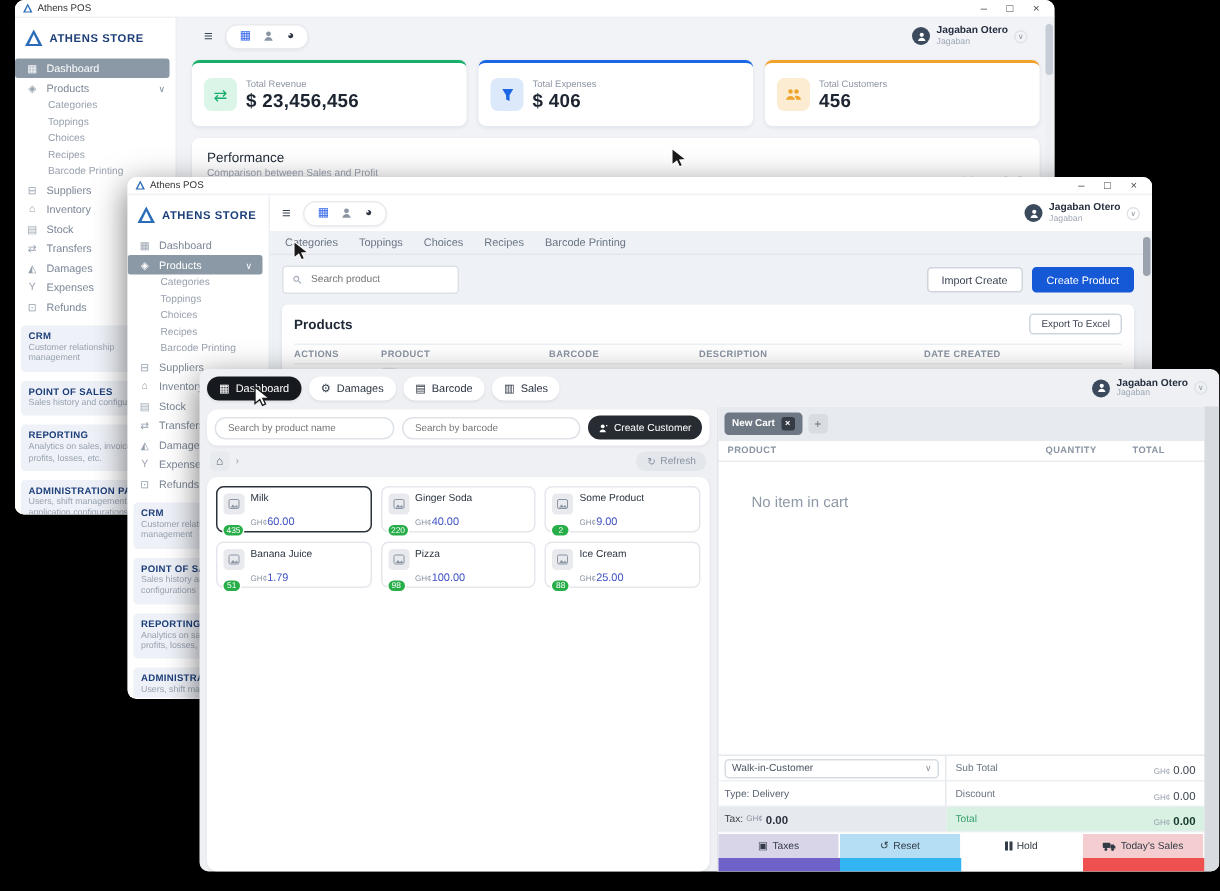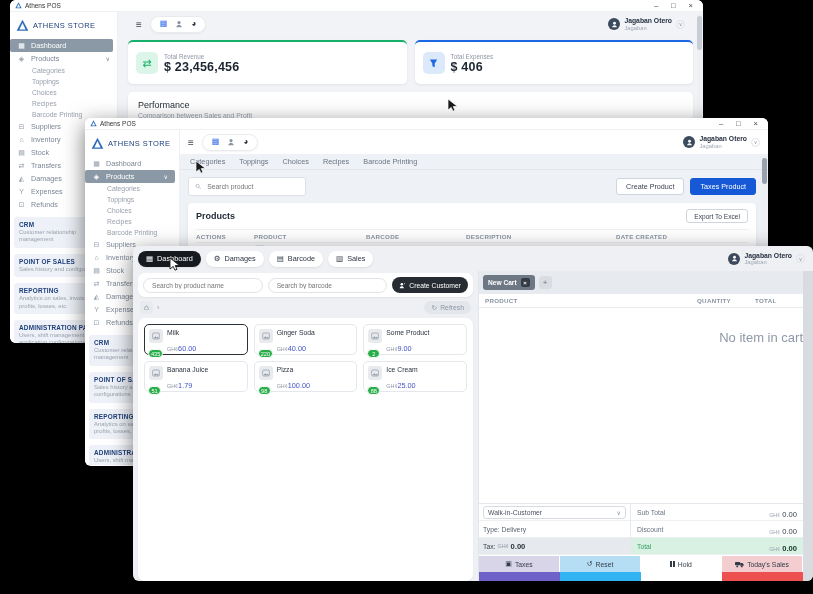--- a/index.html
+++ b/index.html
@@ -9,21 +9,21 @@
   
   .tbar{height:12px;display:flex;align-items:center;padding:0 10px 0 5px;background:#fff;border-bottom:1px solid #f0f1f3;}
   .tbar .tlogo{width:7px;height:7px;margin-right:3px;}
   .tbar .ttitle{font-size:6.5px;color:#333;}
   .tbar .tsp{flex:1;}
   .tctl{display:flex;gap:13px;font-size:7.5px;color:#444;line-height:1;}
   .tctl span{cursor:default;}
   
   .sbar{background:#fff;border-right:1px solid #eceff3;padding-top:4px;overflow:hidden;flex-shrink:0;}
   .brand{display:flex;align-items:center;gap:4px;padding:3px 6px 7px 6px;}
-  .brand .bname{font-size:7.5px;font-weight:normal;color:#1d3f7a;letter-spacing:.4px;white-space:nowrap;}
+  .brand .bname{font-size:7.5px;font-weight:bold;color:#1d3f7a;letter-spacing:.4px;white-space:nowrap;}
   .navitem{display:flex;align-items:center;gap:5px;height:13px;padding:0 7px;font-size:7.2px;color:#7b8696;white-space:nowrap;}
   .navitem .nicon{width:9px;font-size:7px;color:#97a1ae;text-align:center;flex-shrink:0;}
   .navitem.active{background:#8b99a6;color:#fff;border-radius:2px;margin-right:4px;}
   .navitem.active .nicon{color:#fff;}
   .navitem .nchev{margin-left:auto;font-size:6px;}
   .subitem{height:11px;line-height:11px;padding-left:22px;font-size:6.8px;color:#98a1ae;white-space:nowrap;}
   .secblock{margin:6px 4px 0 4px;background:#eef1f7;border-radius:3px;padding:4px 5px;}
   .secblock .stitle{font-size:6.4px;font-weight:bold;color:#1d3f7a;letter-spacing:.2px;white-space:nowrap;}
   .secblock .sdesc{font-size:5.9px;color:#9aa3b0;line-height:1.25;margin-top:1px;}
   
@@ -117,21 +117,21 @@
   .pbadge{position:absolute;left:3px;bottom:-4px;min-width:13px;height:9px;border-radius:5px;background:#27ae49;border:1px solid #fff;color:#fff;font-size:5.6px;display:flex;align-items:center;justify-content:center;padding:0 2px;}
   .cartpane{width:325px;background:#fff;display:flex;flex-direction:column;border-left:1px solid #e2e5e9;}
   .carttabs{height:23px;background:#e7eaee;display:flex;align-items:center;gap:4px;padding:0 4px;}
   .ctab{display:flex;align-items:center;gap:4px;background:#6e7884;color:#fff;border-radius:3px;height:15px;padding:0 5px;font-size:6.6px;font-weight:bold;white-space:nowrap;}
   .ctabx{width:9px;height:9px;background:#343b44;border-radius:2px;display:flex;align-items:center;justify-content:center;font-size:6px;}
   .caddbtn{width:13px;height:13px;background:#d9dce1;border-radius:3px;display:flex;align-items:center;justify-content:center;font-size:8px;color:#6a7480;}
   .cheads{display:flex;height:14px;align-items:center;border-bottom:1px solid #e8ebef;font-size:6.2px;font-weight:bold;color:#8a94a2;letter-spacing:.3px;}
   .ch-product{flex:1;padding-left:6px;}
   .ch-qty{width:58px;}
   .ch-total{width:48px;}
-  .cempty{font-size:13px;color:#8e98a6;text-align:right;margin-top:22px;}
+  .cempty{font-size:10px;color:#8e98a6;text-align:left;margin-top:22px;margin-left:22px;}
   .cspacer{flex:1;}
   .summary{display:flex;border-top:1px solid #e5e8ec;}
   .sumleft{width:152px;border-right:1px solid #e5e8ec;}
   .sumleft .srow{height:17px;display:flex;align-items:center;padding:0 4px;border-bottom:1px solid #edf0f3;}
   .custsel{width:100%;height:13px;border:1px solid #d7dce2;border-radius:3px;background:#fff;display:flex;align-items:center;font-size:6.8px;color:#4a5462;padding:0 4px;}
   .custsel .selchev{margin-left:auto;font-size:6px;color:#8a94a2;}
   .typerow{font-size:6.8px;color:#5a6472;padding-left:2px;}
   .taxrow{background:#e6e9ed;font-size:6.8px;color:#3a424e;}
   .taxrow .cur{font-size:5.4px;color:#8d96a4;margin:0 2px;}
   .taxrow .tval{font-size:7.6px;font-weight:bold;color:#2a313c;}
@@ -306,20 +306,33 @@
             <span class="sic">
                 <svg width="11" height="11" viewBox="0 0 12 12" fill="currentColor">
                   <path d="M2 1.5h8L7.3 6v4.2L4.8 9V6z"></path>
                 </svg>
               </span>
             <span>
                 <div class="slabel">Total Expenses</div>
                   <div class="svalue">$ 406</div>
               </span>
           </div>
+          <div class="stat stat--cust">
+            <span class="sic">
+                <svg width="12" height="12" viewBox="0 0 12 12" fill="currentColor">
+                  <circle cx="4" cy="4" r="1.5"></circle>
+                  <circle cx="8" cy="4" r="1.5"></circle>
+                  <path d="M1 9.5c.3-1.6 1.6-2.5 3-2.5s2.7.9 3 2.5zM6.8 7.2c1.9-.9 4 .2 4.2 2.3H8"></path>
+                </svg>
+              </span>
+            <span>
+                <div class="slabel">Total Customers</div>
+                  <div class="svalue">456</div>
+              </span>
+          </div>
         </div>
         <div class="perf">
           <div class="ptitle">Performance</div>
           <div class="psub">Comparison between Sales and Profit</div>
           <div class="plegend">
             <span class="li">
                 <span class="dot"></span>
                 <span>Sales</span>
               </span>
 
@@ -481,22 +494,22 @@
         </div>
         <div class="toolrow">
           <span class="search2">
             <svg width="7" height="7" viewBox="0 0 10 10" fill="none" stroke="#a5adba" stroke-width="1.2">
                 <circle cx="4" cy="4" r="2.6"></circle>
                 <path d="M6.2 6.2L9 9"></path>
               </svg>
             <input readonly="" placeholder="Search product" style="">
           </span>
           <span style="flex:1"></span>
-          <span class="btn btn-outline">Create Product</span>
-          <span class="btn btn-primary">Taxes Product</span>
+          <span class="btn btn-outline">Import Create</span>
+          <span class="btn btn-primary">Create Product</span>
         </div>
         <div class="prodpanel">
           <div class="ppheadrow">
             <span class="pptitle">Products</span>
             <span class="btn btn-export">Export To Excel</span>
           </div>
           <div class="ptable">
             <div class="prow head">
               <span class="pc pc-actions">ACTIONS</span>
               <span class="pc pc-product" style="background:none">PRODUCT</span>

